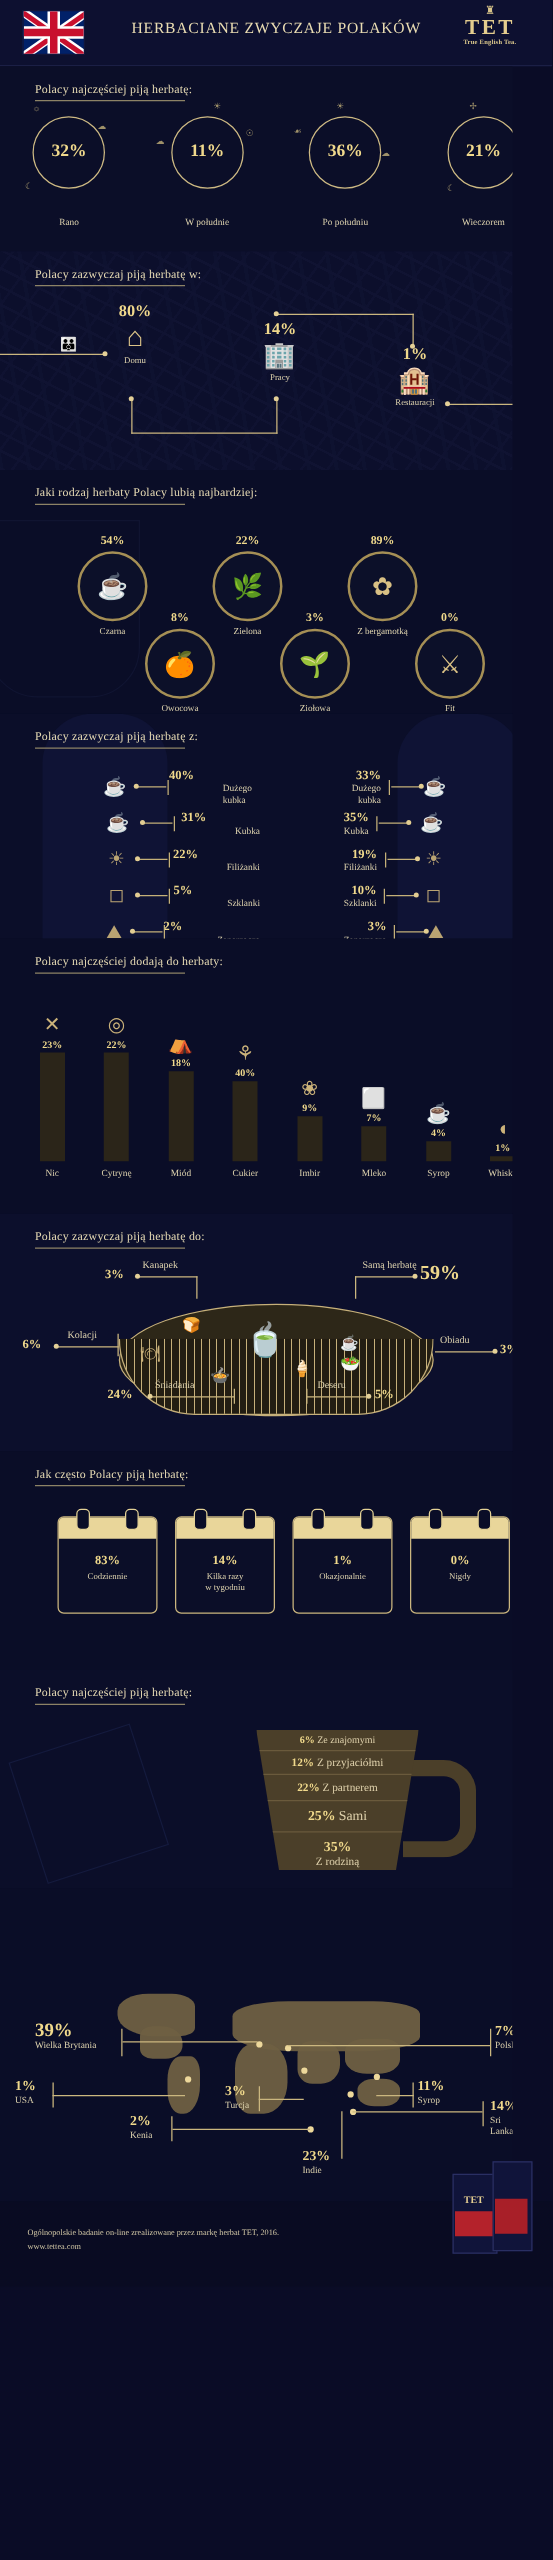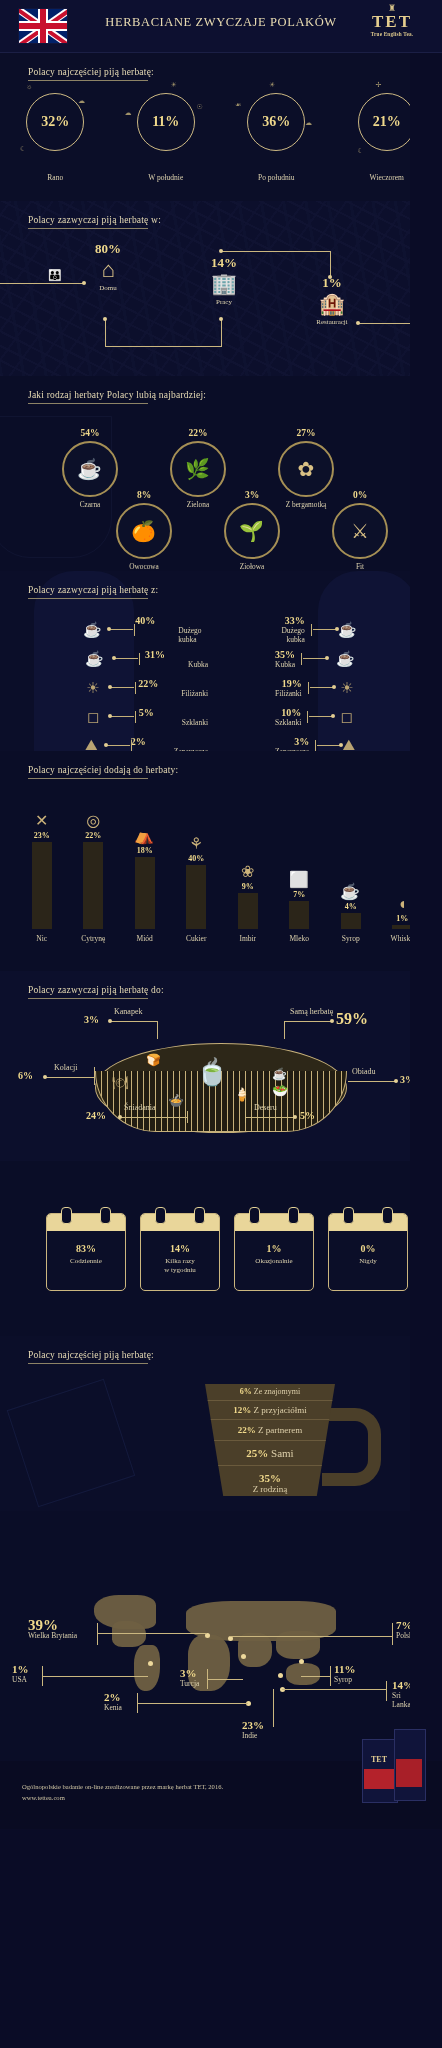--- a/index.html
+++ b/index.html
@@ -252,21 +252,21 @@
       <div class="pct p">54%</div>
       <div class="ci">☕</div>
       <div class="lab n">Czarna</div>
     </div>
     <div class="circ" style="left:170px;top:52px;">
       <div class="pct p">22%</div>
       <div class="ci">🌿</div>
       <div class="lab n">Zielona</div>
     </div>
     <div class="circ" style="left:278px;top:52px;">
-      <div class="pct p">27%</div>
+      <div class="pct p">89%</div>
       <div class="ci">✿</div>
       <div class="lab n">Z bergamotką</div>
     </div>
     <div class="circ" style="left:116px;top:114px;">
       <div class="pct p">8%</div>
       <div class="ci">🍊</div>
       <div class="lab n">Owocowa</div>
     </div>
     <div class="circ" style="left:224px;top:114px;">
       <div class="pct p">3%</div>
@@ -516,20 +516,23 @@
     <div class="cal lab" style="left:124px;top:132px;">Śniadania</div>
 
     <div class="ln" style="left:245px;top:146px;width:50px;height:1px;"></div>
     <div class="ln" style="left:245px;top:140px;width:1px;height:12px;"></div>
     <div class="dot" style="left:293px;top:144px;"></div>
     <div class="cal" style="left:300px;top:139px;"><span class="pct p">5%</span></div>
     <div class="cal lab" style="left:254px;top:132px;">Deseru</div>
   </div>
 
   <div class="sec s7">
+    <div class="sec-title">
+      <span>Jak często Polacy piją herbatę:</span><span class="ul"></span>
+    </div>
     <div style="position:absolute;left:46px;top:52px;display:flex;gap:14px;">
       <div class="calcard">
         <div class="top"></div>
           <div class="rg" style="left:14px;"></div>
           <div class="rg" style="right:14px;"></div>
         <div class="body">
             <div class="pct p">83%</div>
         <div class="lab n">Codziennie</div>
           </div>
       </div>

